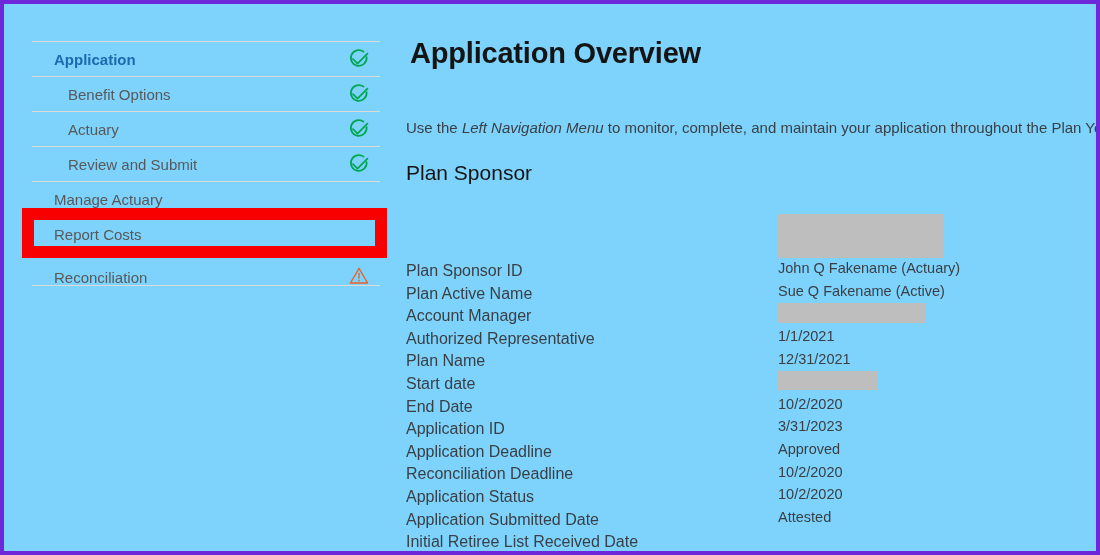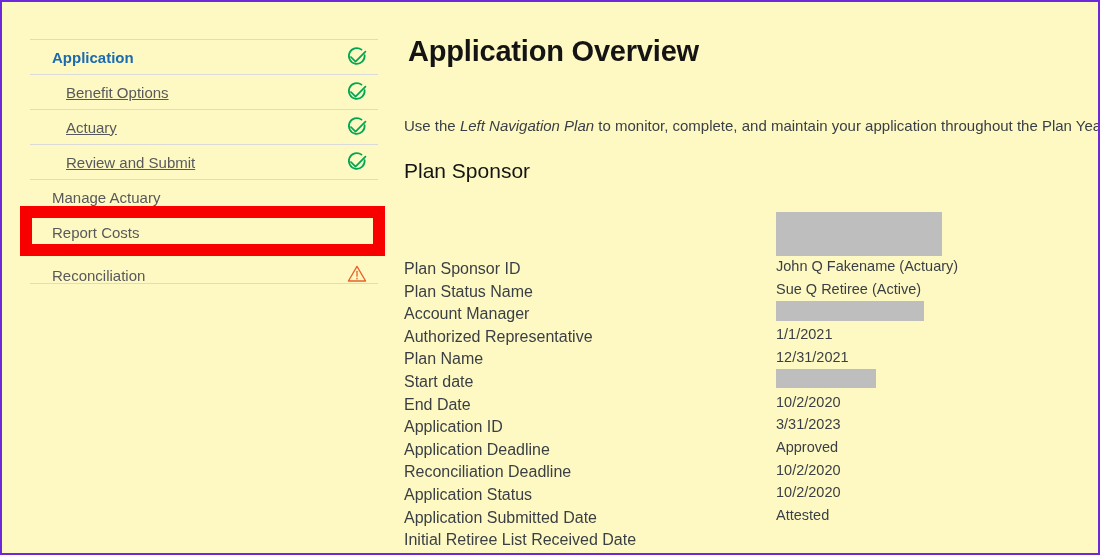--- a/index.html
+++ b/index.html
@@ -9,23 +9,23 @@
     background: #ffffff;
   }
   body {
     font-family: "Liberation Sans", "DejaVu Sans", sans-serif;
     -webkit-font-smoothing: antialiased;
   }
   #screen {
     position: relative;
     width: 1100px;
     height: 555px;
-    background: #fef9c3;
+    background: #7dd3fc;
     box-sizing: border-box;
-    border: 2px solid #6d28d9;
+    border: 4px solid #6d28d9;
     overflow: hidden;
   }
 
   
   #sidebar {
     position: absolute;
     left: 28px;
     top: 37px;
     width: 348px;
   }
@@ -48,21 +48,20 @@
     white-space: nowrap;
   }
   .lvl-top .nav-label {
     padding-left: 22px;
     color: #1b6bb0;
     font-weight: bold;
   }
   .lvl-sub .nav-label {
     padding-left: 36px;
     color: #58595b;
-    text-decoration: underline;
   }
   .lvl-mid .nav-label {
     padding-left: 22px;
     color: #58595b;
   }
   .nav-status {
     width: 34px;
     display: flex;
     align-items: center;
     justify-content: center;
@@ -217,41 +216,41 @@
       </div>
     </nav>
 
   <div id="highlight-box"></div>
 
   <div id="main">
 
     <h1 id="page-title">Application Overview</h1>
 
     <p id="intro">
-      <span>Use the </span><em>Left Navigation Plan</em><span> to monitor, complete, and maintain your application throughout the Plan Year.</span>
+      <span>Use the </span><em>Left Navigation Menu</em><span> to monitor, complete, and maintain your application throughout the Plan Year.</span>
     </p>
 
     <h2 id="section-title">Plan Sponsor</h2>
 
     <div id="details">
         <div class="detail-row">
           <span class="detail-label">Plan Sponsor ID</span>
           <span class="detail-value"></span>
         </div>
         <div class="detail-row">
-          <span class="detail-label">Plan Status Name</span>
+          <span class="detail-label">Plan Active Name</span>
           <span class="detail-value"></span>
         </div>
         <div class="detail-row">
           <span class="detail-label">Account Manager</span>
           <span class="detail-value">John Q Fakename (Actuary)</span>
         </div>
         <div class="detail-row">
           <span class="detail-label">Authorized Representative</span>
-          <span class="detail-value">Sue Q Retiree (Active)</span>
+          <span class="detail-value">Sue Q Fakename (Active)</span>
         </div>
         <div class="detail-row">
           <span class="detail-label">Plan Name</span>
           <span class="detail-value"></span>
         </div>
         <div class="detail-row">
           <span class="detail-label">Start date</span>
           <span class="detail-value">1/1/2021</span>
         </div>
         <div class="detail-row">

